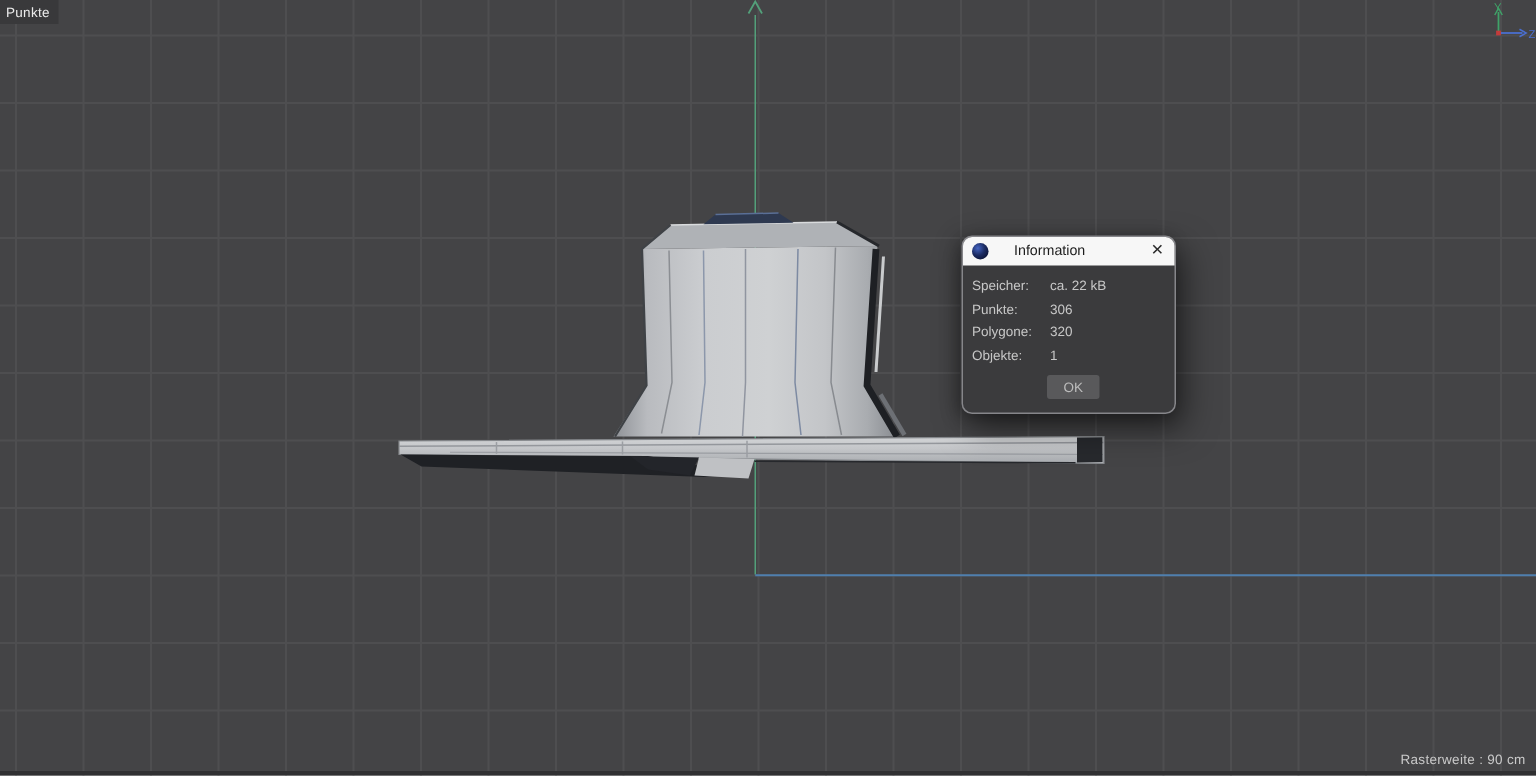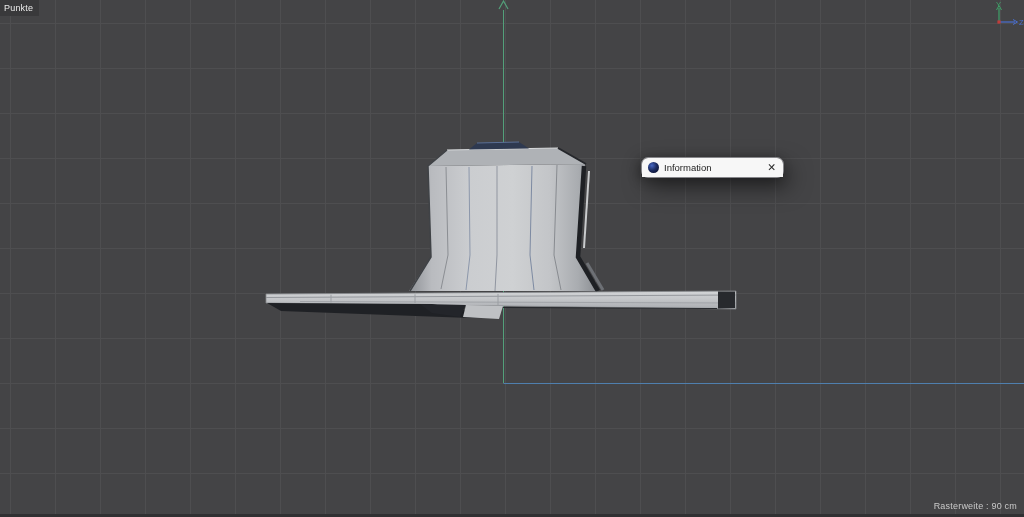--- a/index.html
+++ b/index.html
@@ -41,21 +41,21 @@
   .dialog {
     position:absolute; left:641px; top:157px; width:143px;
     background:#3b3b3d;
     border:1px solid #86868a;
     border-radius:7px;
     box-shadow:5px 9px 22px rgba(0,0,0,.5), -3px 2px 12px rgba(0,0,0,.3);
   }
   .dialog-titlebar {
     height:19px; background:#f7f7f7;
     border-radius:6px 6px 0 0;
-    display:flex; align-items:center; gap:5px; padding:0 7px 0 6px;
+    display:flex; align-items:center; gap:17px; padding:0 7px 0 6px;
   }
   .dialog-icon {
     width:11px; height:11px; border-radius:50%;
     background:radial-gradient(circle at 35% 32%, #4565c2 0%, #1c2c63 45%, #0a1130 85%);
     flex:0 0 auto;
   }
   .dialog-title { font-size:9.5px; color:#1c1c1c; }
   .dialog-close {
     margin-left:auto; font-size:10.5px; color:#2a2a2a; line-height:1;
     cursor:default;
@@ -163,16 +163,35 @@
   <div class="view-label">Punkte</div>
 
   <div class="grid-size-label">Rasterweite : 90 cm</div>
 
   <div class="dialog">
     <div class="dialog-titlebar">
       <span class="dialog-icon"></span>
       <span class="dialog-title">Information</span>
       <span class="dialog-close">✕</span>
     </div>
+    <div class="dialog-body">
+      <div class="info-row">
+        <span class="info-label">Speicher:</span>
+        <span class="info-value">ca. 22 kB</span>
+      </div>
+      <div class="info-row">
+        <span class="info-label">Punkte:</span>
+        <span class="info-value">306</span>
+      </div>
+      <div class="info-row">
+        <span class="info-label">Polygone:</span>
+        <span class="info-value">320</span>
+      </div>
+      <div class="info-row">
+        <span class="info-label">Objekte:</span>
+        <span class="info-value">1</span>
+      </div>
+      <button class="ok-button">OK</button>
+    </div>
   </div>
 
   <div class="bottom-strip"></div>
 </div>
 
 </body></html>

